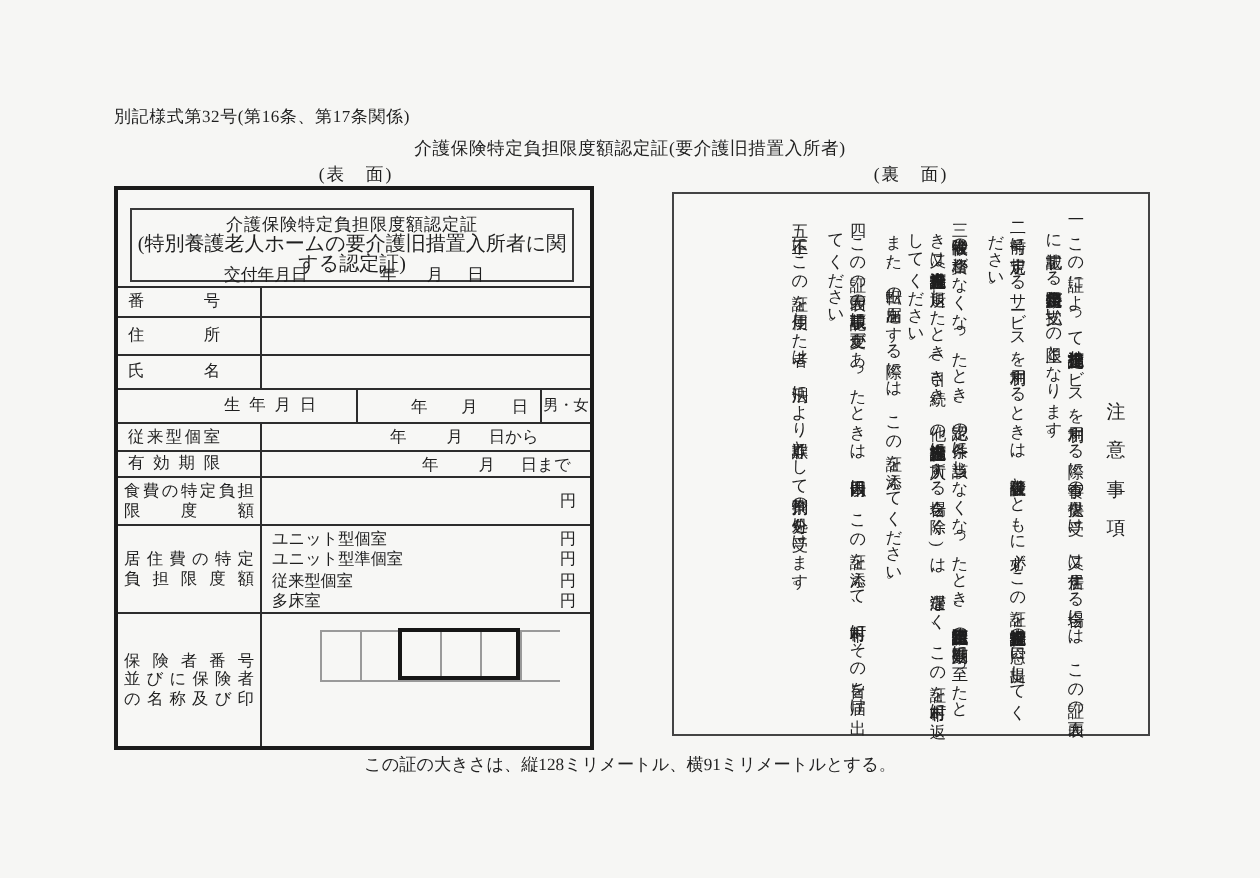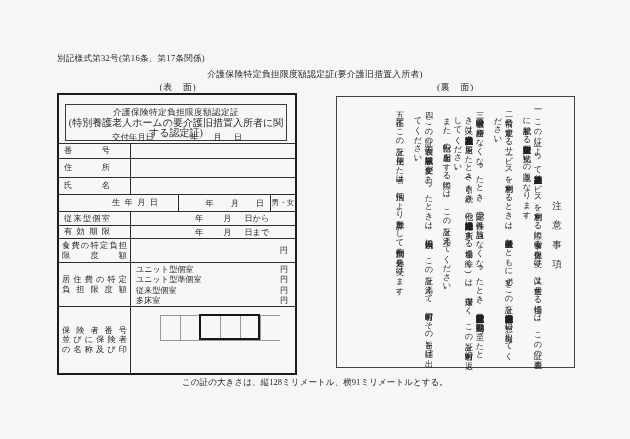--- a/index.html
+++ b/index.html
@@ -33,21 +33,21 @@
   .frow:last-child{border-bottom:none;flex:1;}
   .frow.dotted{border-bottom:1px dotted #777;}
   .lbl{width:72px;border-right:1px solid #2d2d2d;box-sizing:border-box;
        font-size:8.2px;display:flex;flex-direction:column;justify-content:center;}
   .lbl .jline{text-align:justify;text-align-last:justify;text-justify:inter-character;line-height:9.6px;padding:0 20px 0 5px;}
   .lbl.wide .jline{padding:0 3px;}
   .val{flex:1;position:relative;font-size:8.2px;}
 
   .r-number{height:15px;justify-content:center;} .r-address{height:19px;} .r-furigana{height:16px;}
   .r-name{height:17px;} .r-birth{height:17px;padding-left:48px;} .r-apply{height:14px;}
-  .r-valid{height:13px;} .r-meal{height:24px;} .r-residence{height:44px;}
+  .r-valid{height:13px;gap:16px;} .r-meal{height:24px;} .r-residence{height:44px;}
 
   .birth-val{display:flex;align-items:center;justify-content:flex-end;padding-right:6px;height:100%;}
   .birth-val span{margin-left:17px;}
   .gender-cell{width:25px;border-left:1px solid #2d2d2d;box-sizing:border-box;display:flex;align-items:center;justify-content:center;font-size:7.6px;}
   .ymd-center{display:flex;align-items:center;height:100%;padding-left:64px;}
   .ymd-center .m{margin-left:20px;} .ymd-center .d{margin-left:13px;}
   .yen-only{display:flex;align-items:center;justify-content:flex-end;padding-right:7px;height:100%;}
   .room-list{display:flex;flex-direction:column;justify-content:center;height:100%;padding:1px 7px 1px 5px;}
   .room-line{display:flex;justify-content:space-between;line-height:10.4px;font-size:8.1px;}
 

